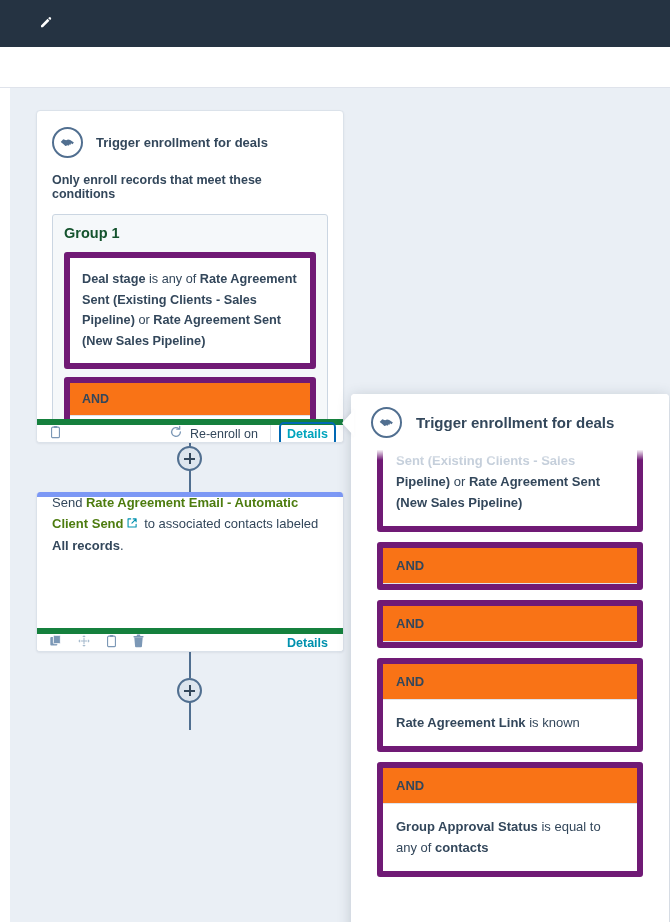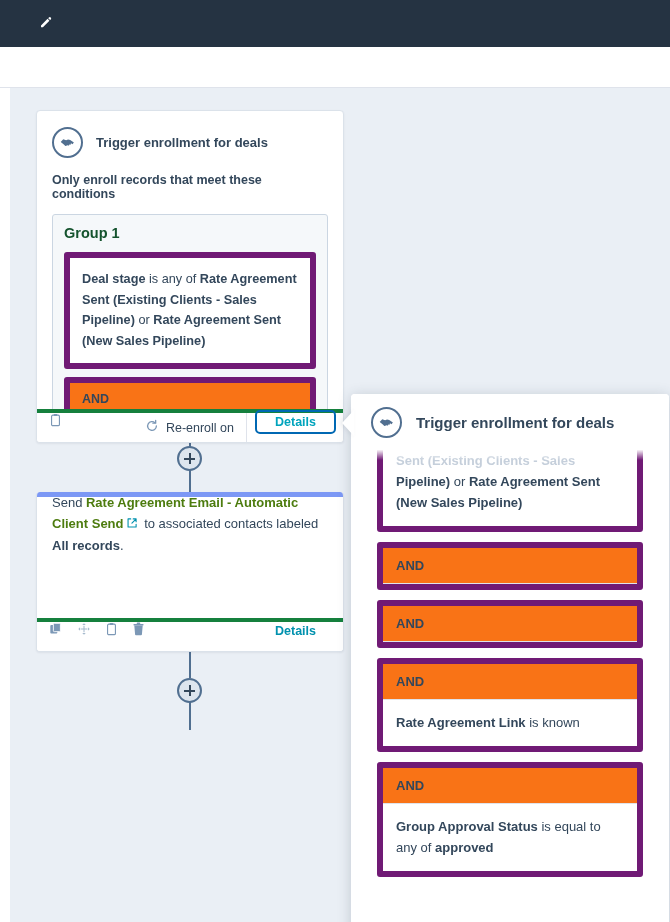--- a/index.html
+++ b/index.html
@@ -118,39 +118,39 @@
     font-size: 12.7px; line-height: 1.62; color: #33475b;
     padding: 11px 12px 12px 12px;
   }
   .cond-body b { font-weight: bold; }
   .cond-body .reg { font-weight: normal; color: #33475b; }
 
   
   .node-footer {
     position: absolute;
     left: 0; right: 0; bottom: 0;
-    height: 33px;
-    background: #ffffff;
-    border-top: 4px solid #15803d;
+    height: 23px;
+    background: #ffffff;
+    border-top: 6px solid #15803d;
     display: flex;
-    align-items: flex-start;
+    align-items: center;
     padding: 0 10px 0 12px;
   }
   .footer-left-icons { display: flex; align-items: center; gap: 14px; }
   .footer-spacer { flex: 1; }
   .reenroll {
     display: flex; align-items: center; gap: 7px;
     font-size: 12.5px; color: #33475b;
     padding-right: 12px;
     border-right: 1px solid #dfe3eb;
     height: 100%;
   }
   .details-link {
     font-size: 12.5px; font-weight: bold; color: #0091ae;
-    padding: 2px 17px; margin-left: 11px;
+    padding: 2px 5px; margin-left: 11px;
     cursor: pointer;
   }
   .details-link.focused {
     outline: 2px solid #0068b3;
     outline-offset: 1px;
     border-radius: 2px;
     color: #00a4bd;
   }
 
   
@@ -401,21 +401,21 @@
       <div class="cond-card">
         <div class="cond-and">AND</div>
         <div class="cond-body">
           <b>Rate Agreement Link</b><span class="reg"> is known</span>
         </div>
       </div>
 
       <div class="cond-card">
         <div class="cond-and">AND</div>
         <div class="cond-body">
-          <b>Group Approval Status</b><span class="reg"> is equal to any of </span><b>approved</b>
+          <b>Group Approval Status</b><span class="reg"> is equal to any of </span><b>contacts</b>
         </div>
       </div>
 
     </div>
 
     <div class="pop-header">
       <span class="circle-icon">
         <svg width="17" height="17" viewBox="0 0 20 20">
           <path d="M2 9.5l3-3.2 3.4 1 2.2-.9 2.6.6 4.3 3.1-1.6 2-2.2-1.4.5 1.2-1.4.9-1-1 .2 1.3-1.5.7-1.1-1.1-.3 1.2-1.6.2-2.5-2.2L2 9.5z" fill="#516f90"></path>
         </svg>

